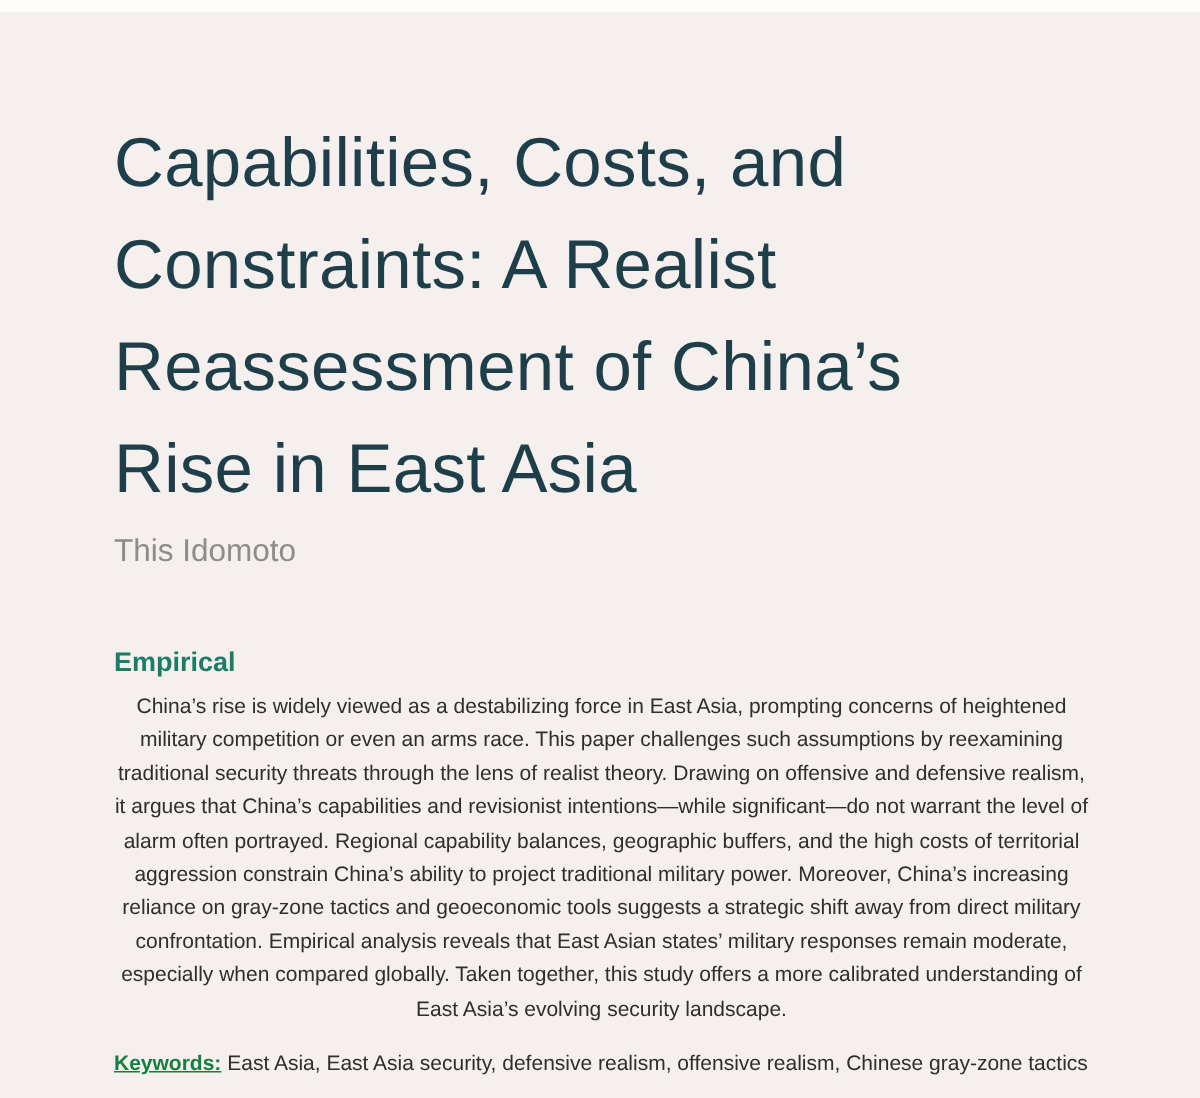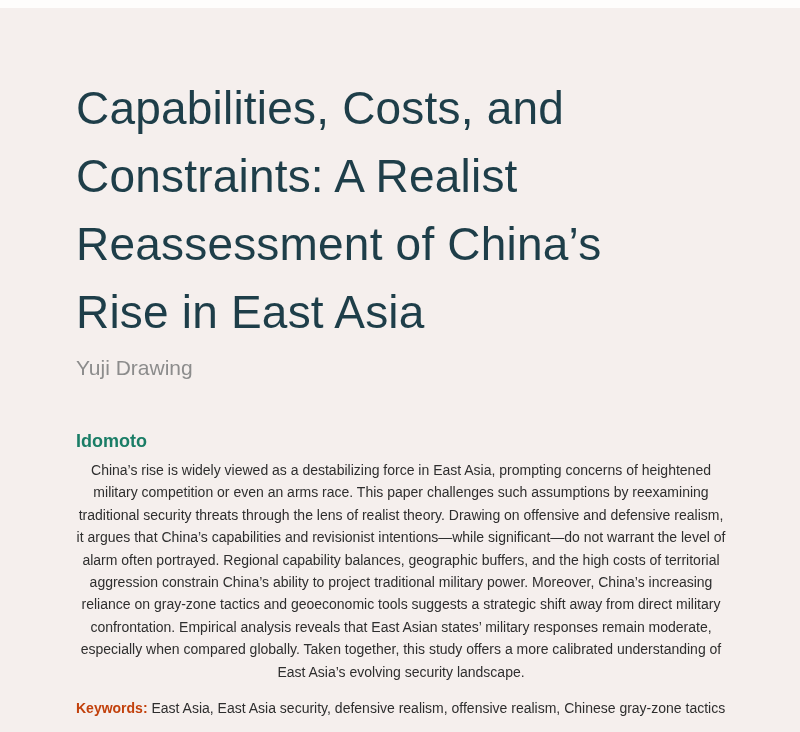--- a/index.html
+++ b/index.html
@@ -63,29 +63,30 @@
   }
   .keywords {
     margin: 14px 0 0 0;
     width: 650px;
     font-size: 14px;
     line-height: 22.4px;
     color: #2e2e2e;
   }
   .kw-label {
     font-weight: 700;
-    color: #c2410c;
+    color: #15803d;
+    text-decoration: underline;
   }
 </style>
 </head>
 <body>
 
 <div class="page">
   <div class="top-strip"></div>
   <div class="content">
     <h1 class="title">Capabilities, Costs, and Constraints: A Realist Reassessment of China’s Rise in East Asia</h1>
-    <div class="author">Yuji Drawing</div>
-    <h2 class="abstract-heading">Idomoto</h2>
+    <div class="author">This Idomoto</div>
+    <h2 class="abstract-heading">Empirical</h2>
     <p class="abstract-body">China’s rise is widely viewed as a destabilizing force in East Asia, prompting concerns of heightened military competition or even an arms race. This paper challenges such assumptions by reexamining traditional security threats through the lens of realist theory. Drawing on offensive and defensive realism, it argues that China’s capabilities and revisionist intentions—while significant—do not warrant the level of alarm often portrayed. Regional capability balances, geographic buffers, and the high costs of territorial aggression constrain China’s ability to project traditional military power. Moreover, China’s increasing reliance on gray-zone tactics and geoeconomic tools suggests a strategic shift away from direct military confrontation. Empirical analysis reveals that East Asian states’ military responses remain moderate, especially when compared globally. Taken together, this study offers a more calibrated understanding of East Asia’s evolving security landscape.</p>
     <p class="keywords"><span class="kw-label">Keywords:</span>
       <span>East Asia, East Asia security, defensive realism, offensive realism, Chinese gray-zone tactics</span></p>
   </div>
 </div>
 
 </body></html>

